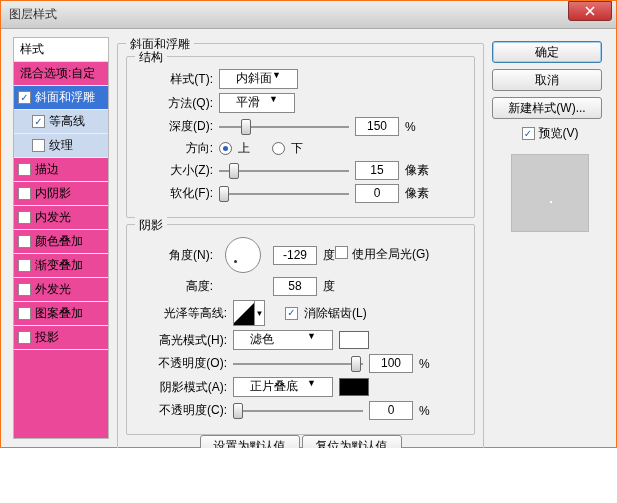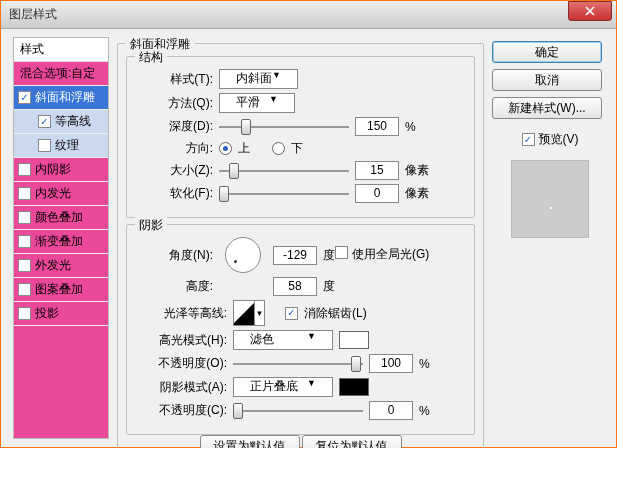--- a/index.html
+++ b/index.html
@@ -9,21 +9,21 @@
 .titlebar .title{flex:1;color:#333;padding-left:4px}
 .close-btn{width:44px;height:20px;background:linear-gradient(#e07070,#c83030);border:1px solid #803030;border-radius:0 0 3px 3px;display:flex;align-items:center;justify-content:center;color:#fff;position:relative;top:-4px}
 .close-btn svg{width:10px;height:10px}
 .body{display:flex;padding:8px 8px 8px 12px;gap:8px;height:calc(100% - 28px)}
 .col-left{width:96px;border:1px solid #b8b8b8;background:#ec4899;position:relative}
 .col-left .hdr{padding:3px 6px;border-bottom:1px solid #ddd;background:#fff}
 .col-left .opt{padding:3px 6px;border-bottom:1px solid #eee}
 .col-left .item{display:flex;align-items:center;padding:3px 4px;border-bottom:1px solid #eee;gap:4px}
 .col-left .item.sel{background:#3875d7;color:#fff}
 .col-left .item.sel2{background:#cbd9ef}
-.col-left .sub{padding-left:24px}
+.col-left .sub{padding-left:18px}
 .chk{width:13px;height:13px;border:1px solid #888;background:#fff;display:inline-flex;align-items:center;justify-content:center;flex-shrink:0}
 .chk.on{color:#2060c0}
 .chk.on::after{content:"✓";font-size:10px;line-height:10px}
 .col-mid{flex:1;display:flex;flex-direction:column;gap:6px}
 .fieldset{border:1px solid #c0c0c0;border-radius:2px;padding:8px 10px 10px;position:relative;margin-top:6px}
 .fieldset>.legend{position:absolute;top:-8px;left:8px;background:#f0f0f0;padding:0 4px}
 .row{display:flex;align-items:center;margin:4px 0;gap:6px}
 .lbl{width:76px;text-align:right}
 .lbl2{width:90px;text-align:right}
 .select{height:20px;border:1px solid #888;background:#fff;display:flex;align-items:flex-start;padding:0 16px;min-width:76px;justify-content:space-between}
@@ -41,21 +41,21 @@
 .contour .curve{flex:1;background:linear-gradient(135deg,#fff 48%,#000 52%)}
 .contour .dd{width:10px;border-left:1px solid #888;display:flex;align-items:center;justify-content:center;font-size:8px}
 .swatch{width:30px;height:18px;border:1px solid #666}
 .swatch.white{background:#fff}
 .swatch.black{background:#000}
 .btns-row{display:flex;gap:2px;justify-content:center;}
 .btn{height:22px;border:1px solid #888;background:linear-gradient(#fdfdfd,#e4e4e4);border-radius:3px;padding:0 12px;display:flex;align-items:center;justify-content:center;min-width:100px}
 .col-right{width:116px;display:flex;flex-direction:column;gap:6px;padding-top:4px}
 .col-right .btn{min-width:110px;width:110px}
 .btn.default{border:1px solid #3c7fb1;box-shadow:0 0 0 1px #a4cdec inset}
-.preview-row{display:flex;align-items:center;gap:4px;margin-top:6px;justify-content:center}
+.preview-row{display:flex;align-items:center;gap:4px;justify-content:center}
 .preview-box{width:78px;height:78px;border:1px solid #bbb;background:#ccc;margin-top:6px;align-self:center;position:relative}
 .preview-box::after{content:"";position:absolute;width:2px;height:2px;background:#fff;left:38px;top:46px}
 </style>
 </head>
 <body>
 
 <div class="window">
   <div class="titlebar">
     <span class="title">图层样式</span>
     <div class="close-btn">
@@ -74,20 +74,24 @@
             <span class="chk on"></span>
             <span>斜面和浮雕</span>
           </div>
           <div class="item sel2 sub">
             <span class="chk on"></span>
             <span>等高线</span>
           </div>
           <div class="item sel2 sub">
             <span class="chk"></span>
             <span>纹理</span>
+          </div>
+          <div class="item">
+            <span class="chk"></span>
+            <span>描边</span>
           </div>
           <div class="item">
             <span class="chk"></span>
             <span>内阴影</span>
           </div>
           <div class="item">
             <span class="chk"></span>
             <span>内发光</span>
           </div>
           <div class="item">

